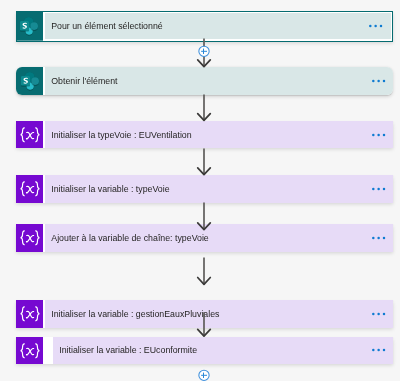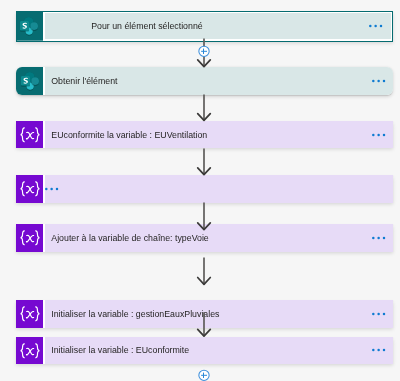--- a/index.html
+++ b/index.html
@@ -13,21 +13,21 @@
   .card .body{flex:1;display:flex;align-items:center;margin-left:1.5px;}
   .card .title{flex:1;padding-left:6.6px;font-size:8.8px;color:#201f1e;white-space:nowrap;-webkit-font-smoothing:antialiased;transform:translateZ(0);}
   .card .dots{display:flex;align-items:center;padding-right:5.2px;}
   .sp .icon{background:#076c71;}
   .sp .body{background:#d9e7e7;}
   .var .icon{background:#7609d1;}
   .var .body{background:#e7dbf7;}
   .card.selected{height:31.1px;border:1.6px solid #056b70;box-sizing:border-box;background:#ffffff;}
   .card.selected{position:absolute;}
   .card.selected .icon{position:absolute;left:-1.6px;top:-1.6px;width:27.8px;height:31.1px;}
-  .card.selected .body{margin:1.6px 1.6px 1.8px 28.0px;padding-left:40px;}
+  .card.selected .body{margin:1.6px 1.6px 1.8px 28.0px;}
   .icon-under{position:absolute;left:-1.6px;bottom:-0.2px;width:27.8px;height:1.3px;background:rgba(255,255,255,.30);}
   .arrow{position:absolute;left:0;top:0;}
   .plus{position:absolute;}
 </style>
 </head>
 <body>
 
 <div class="canvas" id="canvas">
     <div class="card sp selected" style="top: 10.8px;">
       <div class="icon">
@@ -90,21 +90,21 @@
    <path d="M19.65 6.8 C21.45 6.8 21.45 7.95 21.45 10.2 C21.45 12.45 22.3 13.75 23.5 13.75 C22.3 13.75 21.45 15.05 21.45 17.3 C21.45 19.55 21.45 20.7 19.65 20.7"></path>
   </g>
   <g stroke="#ffffff" fill="none" stroke-linecap="butt">
    <path d="M11.1 11.45 C11.95 10.95 12.7 11.5 13.2 12.5 L15.3 16.6 C15.8 17.55 16.6 18.0 17.4 17.5" stroke-width="1.15"></path>
    <path d="M17.4 11.5 C16.5 11.5 15.8 12.0 15.1 12.95 L12.1 16.9 C11.4 17.8 10.85 18.05 10.3 17.6" stroke-width="1.15"></path>
    <path d="M10.2 11.45 L12.35 11.45 M16.45 11.5 L18.1 11.5 M9.95 17.6 L11.6 17.6 M16.0 17.55 L18.1 17.55" stroke-width="1.05"></path>
   </g>
  </svg>
       </div>
       <div class="body">
-        <div class="title">EUconformite la variable : EUVentilation</div>
+        <div class="title">Initialiser la typeVoie : EUVentilation</div>
         <div class="dots">
           <svg width="16" height="6" viewBox="0 0 16 6" style="display:block">
             <circle cx="1.3" cy="3" r="1.25" fill="#0f7bd1"></circle>
             <circle cx="6.65" cy="3" r="1.25" fill="#0f7bd1"></circle>
             <circle cx="12.0" cy="3" r="1.25" fill="#0f7bd1"></circle>
           </svg>
         </div>
       </div>
     </div>
     <div class="card var" style="top: 175px;">
@@ -115,20 +115,21 @@
    <path d="M19.65 6.8 C21.45 6.8 21.45 7.95 21.45 10.2 C21.45 12.45 22.3 13.75 23.5 13.75 C22.3 13.75 21.45 15.05 21.45 17.3 C21.45 19.55 21.45 20.7 19.65 20.7"></path>
   </g>
   <g stroke="#ffffff" fill="none" stroke-linecap="butt">
    <path d="M11.1 11.45 C11.95 10.95 12.7 11.5 13.2 12.5 L15.3 16.6 C15.8 17.55 16.6 18.0 17.4 17.5" stroke-width="1.15"></path>
    <path d="M17.4 11.5 C16.5 11.5 15.8 12.0 15.1 12.95 L12.1 16.9 C11.4 17.8 10.85 18.05 10.3 17.6" stroke-width="1.15"></path>
    <path d="M10.2 11.45 L12.35 11.45 M16.45 11.5 L18.1 11.5 M9.95 17.6 L11.6 17.6 M16.0 17.55 L18.1 17.55" stroke-width="1.05"></path>
   </g>
  </svg>
       </div>
       <div class="body">
+        <div class="title">Initialiser la variable : typeVoie</div>
         <div class="dots">
           <svg width="16" height="6" viewBox="0 0 16 6" style="display:block">
             <circle cx="1.3" cy="3" r="1.25" fill="#0f7bd1"></circle>
             <circle cx="6.65" cy="3" r="1.25" fill="#0f7bd1"></circle>
             <circle cx="12.0" cy="3" r="1.25" fill="#0f7bd1"></circle>
           </svg>
         </div>
       </div>
     </div>
     <div class="card var" style="top: 224px;">
@@ -174,21 +175,21 @@
         <div class="title">Initialiser la variable : gestionEauxPluviales</div>
         <div class="dots">
           <svg width="16" height="6" viewBox="0 0 16 6" style="display:block">
             <circle cx="1.3" cy="3" r="1.25" fill="#0f7bd1"></circle>
             <circle cx="6.65" cy="3" r="1.25" fill="#0f7bd1"></circle>
             <circle cx="12.0" cy="3" r="1.25" fill="#0f7bd1"></circle>
           </svg>
         </div>
       </div>
     </div>
-    <div class="card var" style="top: 336.5px;">
+    <div class="card var" style="top: 336.5px; gap: 8px;">
       <div class="icon">
         <svg width="27.5" height="27.5" viewBox="0 0 27.5 27.5" style="display:block">
   <g fill="none" stroke="#ffffff" stroke-width="1.15" stroke-linecap="round">
    <path d="M8.35 6.8 C6.55 6.8 6.55 7.95 6.55 10.2 C6.55 12.45 5.7 13.75 4.5 13.75 C5.7 13.75 6.55 15.05 6.55 17.3 C6.55 19.55 6.55 20.7 8.35 20.7"></path>
    <path d="M19.65 6.8 C21.45 6.8 21.45 7.95 21.45 10.2 C21.45 12.45 22.3 13.75 23.5 13.75 C22.3 13.75 21.45 15.05 21.45 17.3 C21.45 19.55 21.45 20.7 19.65 20.7"></path>
   </g>
   <g stroke="#ffffff" fill="none" stroke-linecap="butt">
    <path d="M11.1 11.45 C11.95 10.95 12.7 11.5 13.2 12.5 L15.3 16.6 C15.8 17.55 16.6 18.0 17.4 17.5" stroke-width="1.15"></path>
    <path d="M17.4 11.5 C16.5 11.5 15.8 12.0 15.1 12.95 L12.1 16.9 C11.4 17.8 10.85 18.05 10.3 17.6" stroke-width="1.15"></path>
    <path d="M10.2 11.45 L12.35 11.45 M16.45 11.5 L18.1 11.5 M9.95 17.6 L11.6 17.6 M16.0 17.55 L18.1 17.55" stroke-width="1.05"></path>

